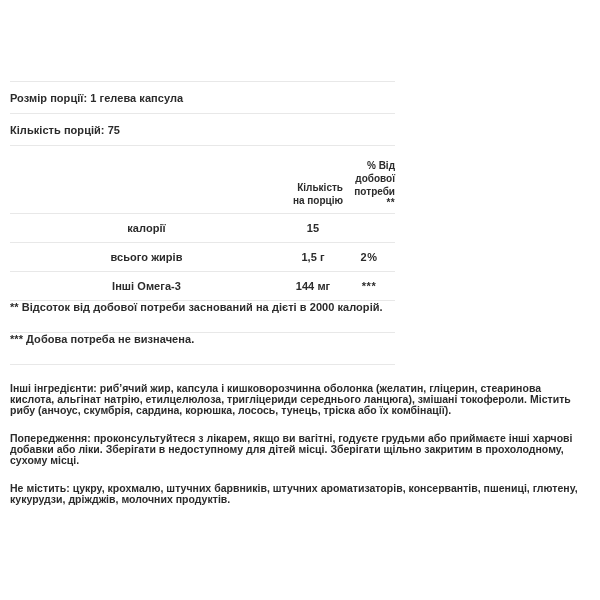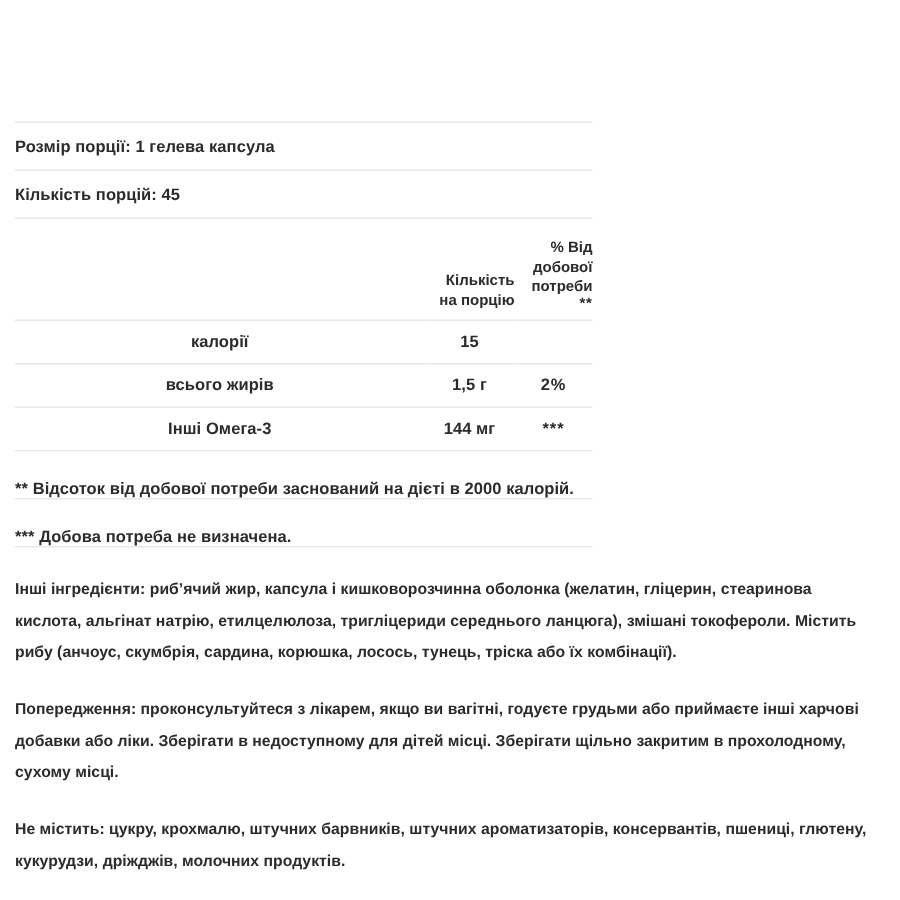--- a/index.html
+++ b/index.html
@@ -97,34 +97,34 @@
     text-align: center;
   }
   .nutri-table tbody td.td-stars {
     letter-spacing: 0.6px;
   }
 
   
   .footnote-row {
     height: 31px;
     display: flex;
-    align-items: flex-end;
+    align-items: flex-start;
     font-size: 11px;
     font-weight: bold;
     letter-spacing: 0.05px;
   }
 
   
   .paragraphs {
     padding-top: 18px;
   }
   .para {
     font-size: 10.5px;
     font-weight: bold;
-    line-height: 21px;
+    line-height: 11px;
     letter-spacing: 0.02px;
     margin: 0 0 17px 0;
     width: 572px;
   }
   .para:last-child { margin-bottom: 0; }
 </style>
 </head>
 <body>
 
 <div class="label-panel">
@@ -133,21 +133,21 @@
 
   <div class="rule"></div>
 
   <div class="serving-row">
     <span>Розмір порції: 1 гелева капсула</span>
   </div>
 
   <div class="rule"></div>
 
   <div class="serving-row">
-    <span>Кількість порцій: 45</span>
+    <span>Кількість порцій: 75</span>
   </div>
 
   <table class="nutri-table">
     <colgroup>
       <col class="c-name">
       <col class="c-amt">
       <col class="c-dv">
     </colgroup>
     <thead>
       <tr>

